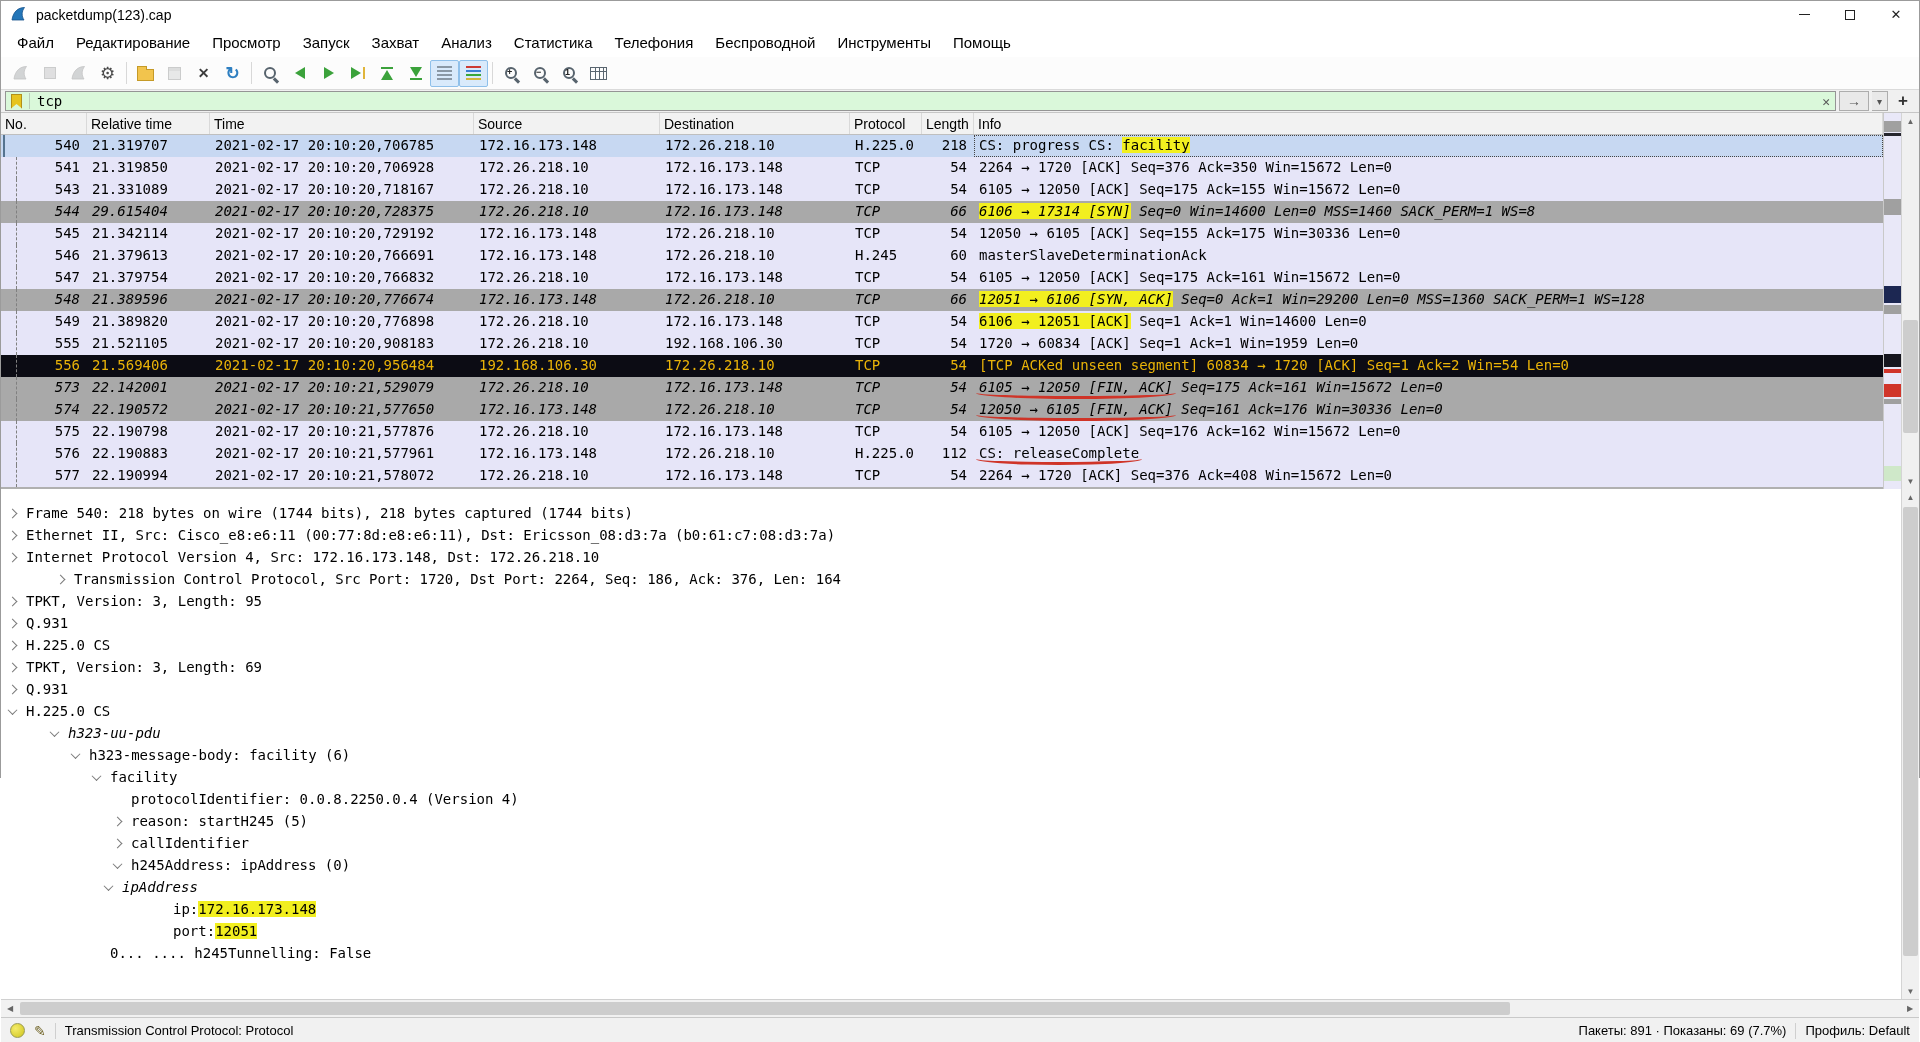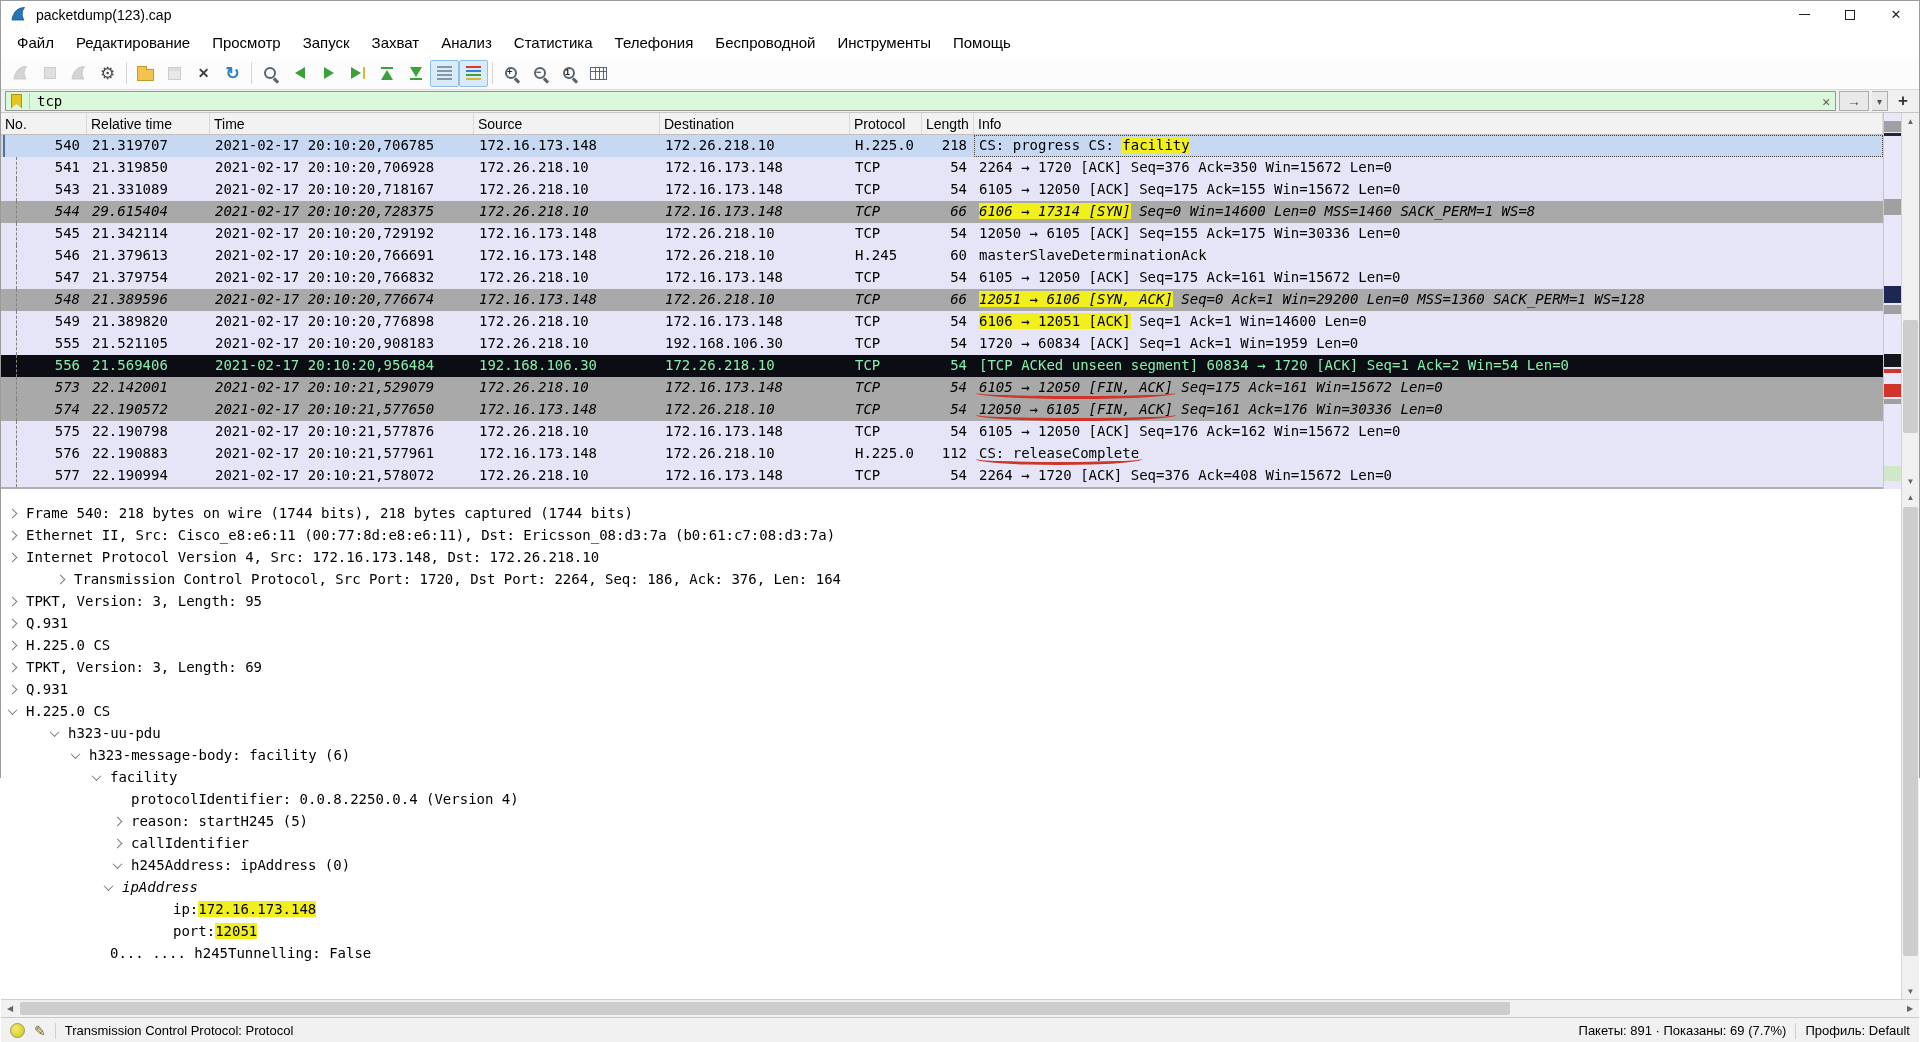--- a/index.html
+++ b/index.html
@@ -78,21 +78,21 @@
   .plist { width:1884px; display:flex; flex-direction:column; border-bottom:2px solid #b0b0b0; }
   .grid8 { display:grid; grid-template-columns:86px 123px 264px 186px 190px 72px 52px 1fr; }
   .phead { height:22px; background:#f2f2f2; border-bottom:1px solid #bfbfbf; font-size:14px; }
   .phead .hc { padding:0 4px; border-right:1px solid #d9d9d9; display:flex; align-items:center; white-space:nowrap; overflow:hidden; }
   .prows { flex:1; overflow:hidden; background:#fff; }
   .prow { height:22px; font-family:"DejaVu Sans Mono", monospace; font-size:14px; line-height:21px; white-space:nowrap; position:relative; }
   .prow .c { padding:0 5px; overflow:hidden; }
   .prow .c.num { text-align:right; padding-right:7px; }
   .prow.tcp { background:#e6e5f8; }
   .prow.gray { background:#a9a9a9;font-style:italic; }
-  .prow.bad { background:#0c0c14; color:#86efac; }
+  .prow.bad { background:#0c0c14; color:#eab308; }
   .prow.selected { background:#c7d8f2; }
   .prow::before { content:''; position:absolute; left:15px; top:0; bottom:0; border-left:1px dashed #808080; }
   .prow.selected::before { border-left:2px solid #55738f; left:2px; }
   .hl { background:#f2ef1f; }
   .ulred { position:relative; }
   .ulred::after { content:''; position:absolute; left:-3px; right:-3px; bottom:-4px; height:9px; border-bottom:3px solid #cf3428; border-radius:50%; }
   .focuscell { outline:1px dotted #444; outline-offset:-1px; }
 
   .minimap { width:18px; position:relative; background:#e9e8f8; border-left:1px solid #c9c9c9; }
   .mband { position:absolute; left:0; right:0; }
@@ -482,21 +482,21 @@
           <span>TPKT, Version: 3, Length: 69</span>
         </div>
         <div class="tline" style="padding-left: 8px;">
           <span class="chev c"></span>
           <span>Q.931</span>
         </div>
         <div class="tline" style="padding-left: 8px;">
           <span class="chev e"></span>
           <span>H.225.0 CS</span>
         </div>
-        <div class="tline" style="padding-left: 50px;">
+        <div class="tline" style="padding-left: 50px; font-style: italic;">
           <span class="chev e"></span>
           <span>h323-uu-pdu</span>
         </div>
         <div class="tline" style="padding-left: 71px;">
           <span class="chev e"></span>
           <span>h323-message-body: facility (6)</span>
         </div>
         <div class="tline" style="padding-left: 92px;">
           <span class="chev e"></span>
           <span>facility</span>

